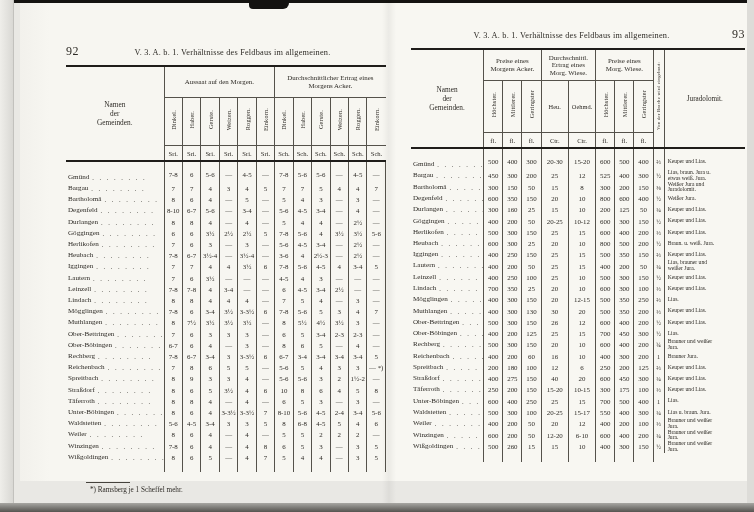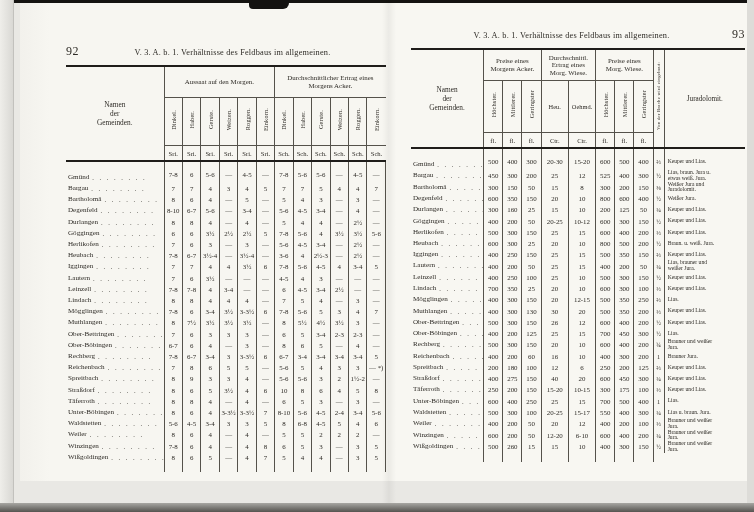--- a/index.html
+++ b/index.html
@@ -589,20 +589,24 @@
             <td class="num"></td>
             <td class="num gsep"></td>
             <td class="num"></td>
             <td class="num"></td>
             <td class="num"></td>
             <td class="num"></td>
             <td class="num"></td>
           </tr>
         </tbody>
     </table>
+    <div class="footnote">
+      <span class="fn-rule"></span>
+      <span>*) Ramsberg je 1 Scheffel mehr.</span>
+    </div>
   </div>
 
   <div class="page right">
     <div class="page-head">
       <span class="head-title">V. 3. A. b. 1. Verhältnisse des Feldbaus im allgemeinen.</span>
       <span class="pagenum">93</span>
     </div>
     <table class="t-right">
       <colgroup>
         <col style="width:72px">

